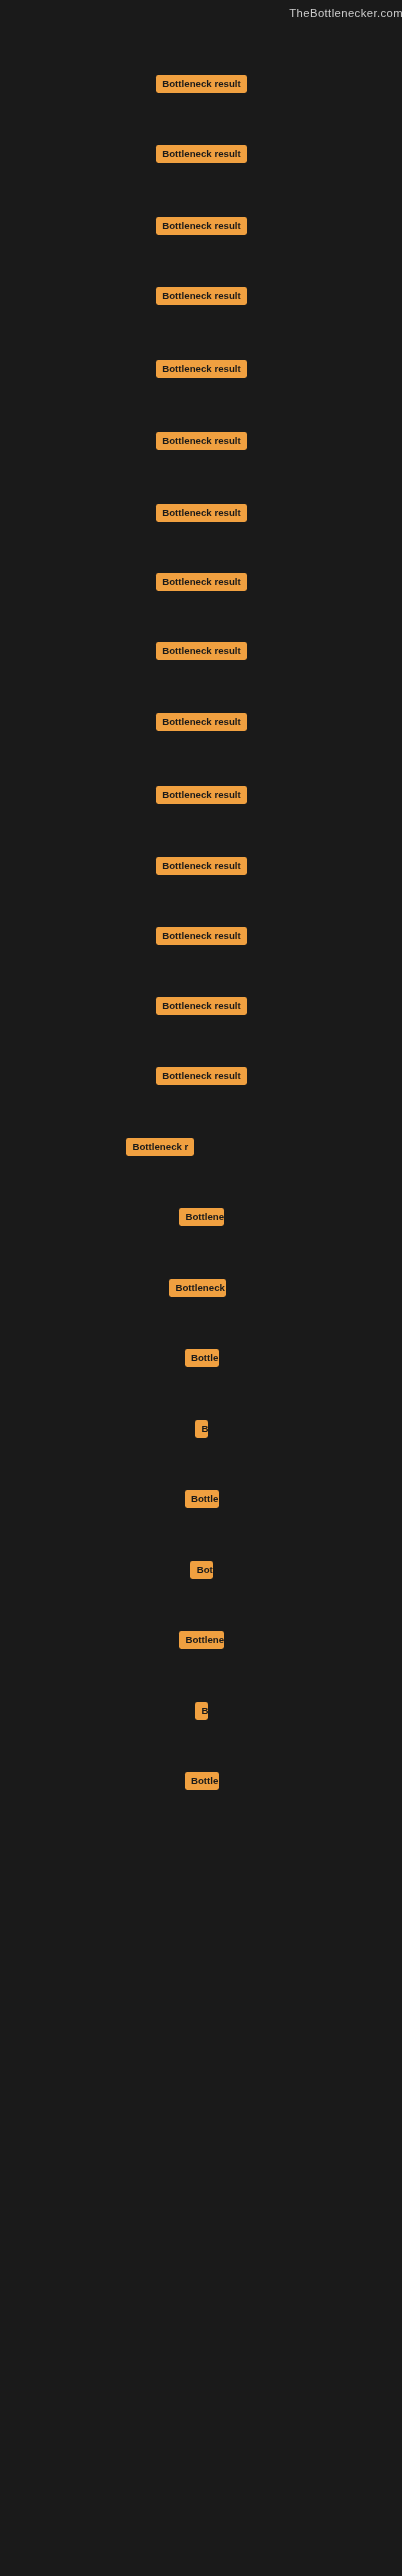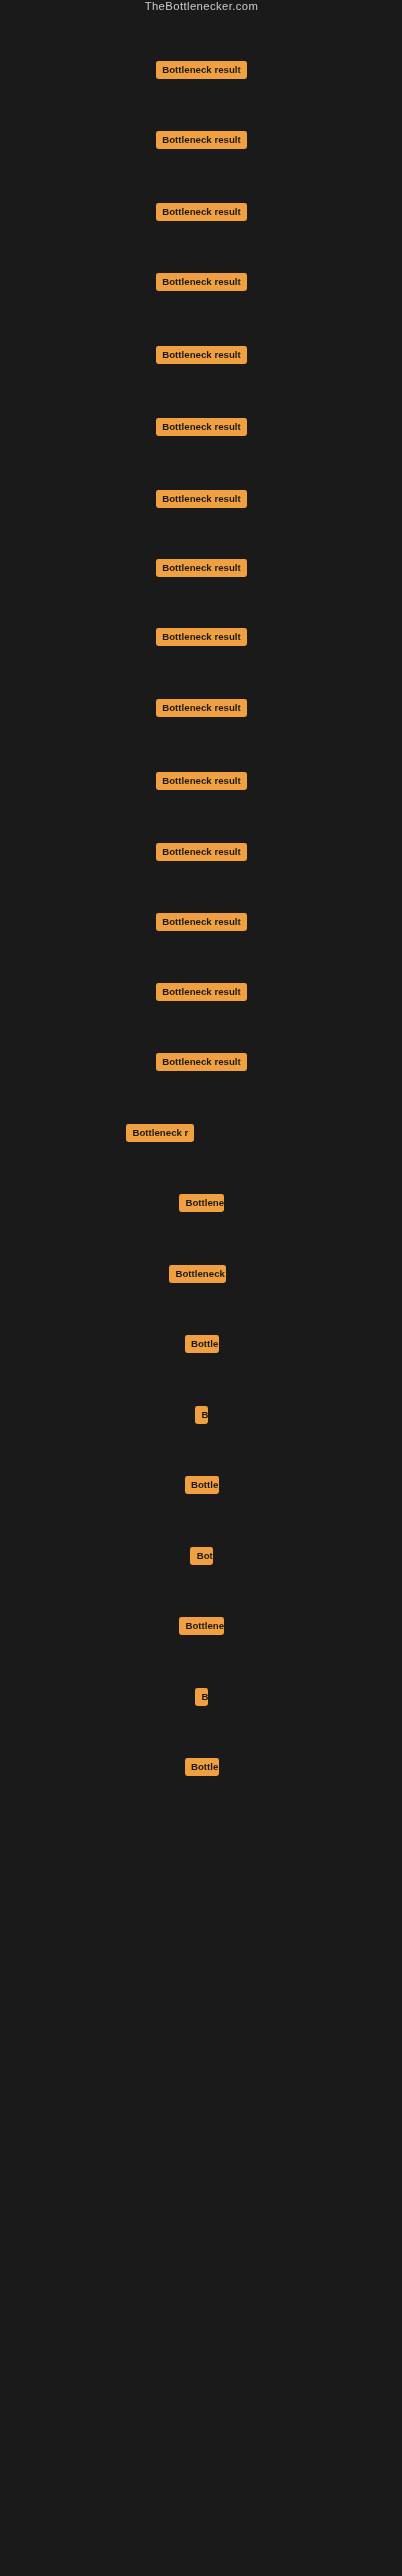--- a/index.html
+++ b/index.html
@@ -10,24 +10,24 @@
 
     body {
       width: 403px;
       min-height: 2576px;
       background-color: #1a1a1a;
       font-family: Arial, sans-serif;
       position: relative;
     }
 
     .site-title {
-      text-align: center;
+      text-align: right;
       color: #cccccc;
       font-size: 11.3px;
-      padding: 0 0;
+      padding: 7px 0;
       letter-spacing: 0.4px;
     }
   </style>
 </head>
 <body>
 
 <div style="width:403px; min-height:2576px; background:#1a1a1a; position:relative;">
 
   <div class="site-title">TheBottlenecker.com</div>
 

